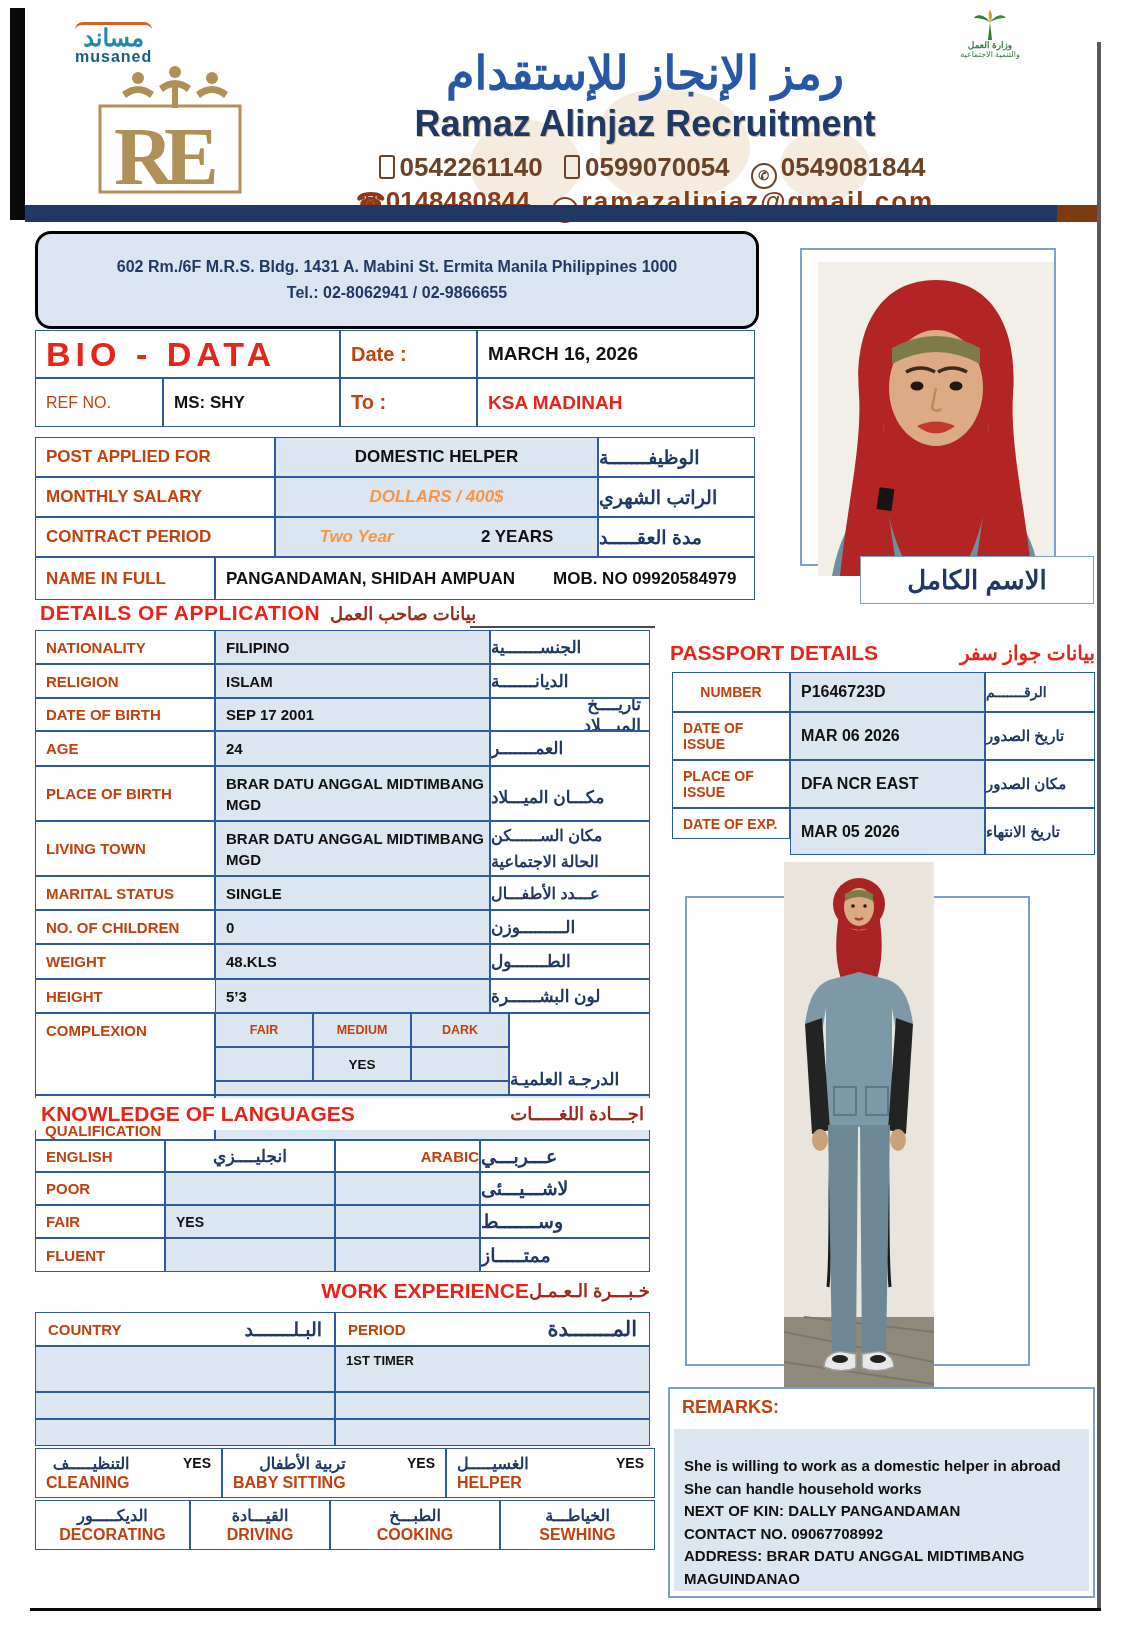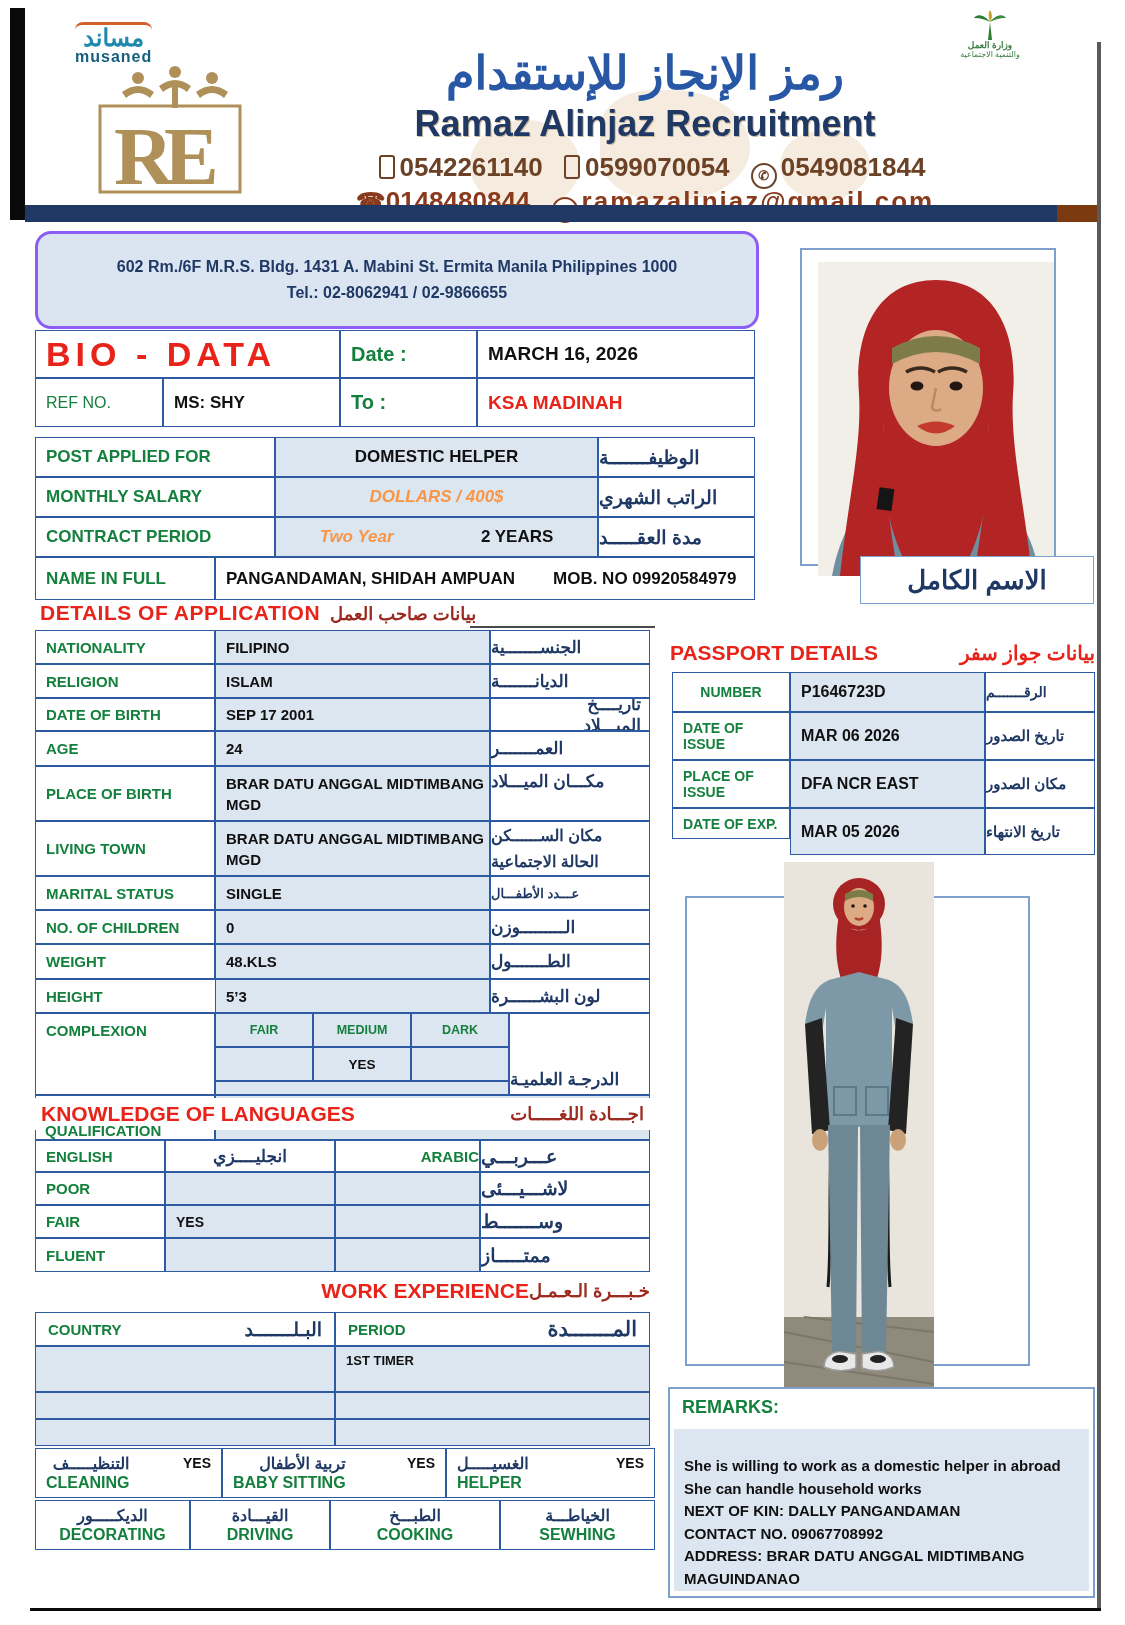--- a/index.html
+++ b/index.html
@@ -3,21 +3,21 @@
 <meta charset="utf-8">
 <style>
   html,body{margin:0;padding:0;background:#fff;}
   #page{position:relative;width:1125px;height:1625px;background:#fff;overflow:hidden;
         font-family:"Liberation Sans",sans-serif;}
   .abs{position:absolute;}
   
   .c{position:absolute;box-sizing:border-box;border:1.6px solid #2d5aa0;display:flex;
      align-items:center;background:#fff;overflow:hidden;}
   .blue{background:#dce6f1;}
-  .lbl{color:#15803d;font-weight:bold;}
+  .lbl{color:#c2410c;font-weight:bold;}
   .val{color:#101010;font-weight:bold;}
   .ctr{justify-content:center;text-align:center;}
   .arc{justify-content:flex-end;direction:rtl;padding-right:8px;color:#1f3864;font-weight:bold;}
   .pl{padding-left:10px;}
   .rt{color:#e8231a;font-weight:800;}
   .dr{color:#9c2a1f;font-weight:bold;direction:rtl;}
   .orange{color:#f79646;font-style:italic;font-weight:bold;}
   .nowrap{white-space:nowrap;}
   .micon{display:inline-block;width:12px;height:20px;border:2.6px solid currentColor;
          border-radius:3px;vertical-align:-3px;margin:0 5px 0 14px;}
@@ -82,21 +82,21 @@
     <span style="font-size:24px;">☎</span><span>0148480844</span>
     <span class="ricon" style="font-size:12px;">@</span><span style="letter-spacing:2px;">ramazalinjaz@gmail.com</span>
   </div>
 
   <div class="abs" style="left:25px;top:205px;width:1032px;height:17px;background:#1f3864;"></div>
   <div class="abs" style="left:1057px;top:205px;width:43px;height:17px;background:#7b3a10;"></div>
 
   <div class="abs" style="left:1097px;top:42px;width:4px;height:1568px;background:#5a5a5a;"></div>
   <div class="abs" style="left:30px;top:1608px;width:1071px;height:3px;background:#0a0a0a;"></div>
 
-  <div class="abs" style="left:35px;top:231px;width:718px;height:92px;background:#dbe5f1;border:3px solid #8b5cf6;border-radius:16px;
+  <div class="abs" style="left:35px;top:231px;width:718px;height:92px;background:#dbe5f1;border:3px solid #000000;border-radius:16px;
               display:flex;flex-direction:column;justify-content:center;text-align:center;color:#1f3864;font-weight:bold;font-size:16px;line-height:1.6;">
     <div>602 Rm./6F M.R.S. Bldg. 1431 A. Mabini St. Ermita Manila Philippines 1000</div>
     <div>Tel.: 02-8062941 / 02-9866655</div>
   </div>
 
   <div class="abs" style="left:800px;top:248px;width:252px;height:314px;border:2px solid #7da0cc;background:#fff;"></div>
   <svg class="abs" style="left:818px;top:262px;" width="236" height="314" viewBox="0 0 236 314">
     <rect width="236" height="314" fill="#f2efe9"></rect>
     <path d="M14,314 C26,248 58,230 90,224 L146,224 C178,230 210,248 222,314 Z" fill="#6f8fa0"></path>
     <path d="M118,18 C58,18 36,72 41,132 C44,184 30,238 22,314 L80,314 C70,250 64,210 66,160 L170,160 C172,210 166,250 156,314 L214,314 C206,238 192,184 195,132 C200,72 178,18 118,18 Z" fill="#b32525"></path>
@@ -219,21 +219,21 @@
   <div class="c arc" style="left:490px;top:731px;width:160px;height:35px;">
       <span style="font-size:17px;">العمـــــــر</span>
     </div>
 
   <div class="c pl" style="left:35px;top:766px;width:180px;height:55px;">
       <span class="lbl" style="font-size:15px;">PLACE OF BIRTH</span>
     </div>
   <div class="c blue pl" style="left:215px;top:766px;width:275px;height:55px;">
       <span class="val" style="font-size:15px;line-height:1.4;">BRAR DATU ANGGAL MIDTIMBANG MGD</span>
     </div>
-  <div class="c arc" style="left:490px;top:766px;width:160px;height:55px;align-items:flex-start;padding-top:4px;">
+  <div class="c arc" style="left:490px;top:766px;width:160px;height:55px;align-items:flex-start;padding-top:20px;">
       <span style="font-size:17px;">مكـــان الميـــلاد</span>
     </div>
 
   <div class="c pl" style="left:35px;top:821px;width:180px;height:55px;">
       <span class="lbl" style="font-size:15px;">LIVING TOWN</span>
     </div>
   <div class="c blue pl" style="left:215px;top:821px;width:275px;height:55px;">
       <span class="val" style="font-size:15px;line-height:1.4;">BRAR DATU ANGGAL MIDTIMBANG MGD</span>
     </div>
   <div class="c arc" style="left:490px;top:821px;width:160px;height:55px;flex-direction:column;align-items:flex-end;justify-content:space-around;">
@@ -241,21 +241,21 @@
     <span style="font-size:16px;">الحالة الاجتماعية</span>
     </div>
 
   <div class="c pl" style="left:35px;top:876px;width:180px;height:34px;">
       <span class="lbl" style="font-size:15px;">MARITAL STATUS</span>
     </div>
   <div class="c blue pl" style="left:215px;top:876px;width:275px;height:34px;">
       <span class="val" style="font-size:15px;">SINGLE</span>
     </div>
   <div class="c arc" style="left:490px;top:876px;width:160px;height:34px;">
-      <span style="font-size:13px;">عـــدد الأطفـــال</span>
+      <span style="font-size:16px;">عـــدد الأطفـــال</span>
     </div>
 
   <div class="c pl" style="left:35px;top:910px;width:180px;height:34px;">
       <span class="lbl" style="font-size:15px;">NO. OF CHILDREN</span>
     </div>
   <div class="c blue pl" style="left:215px;top:910px;width:275px;height:34px;">
       <span class="val" style="font-size:15px;">0</span>
     </div>
   <div class="c arc" style="left:490px;top:910px;width:160px;height:34px;">
       <span style="font-size:17px;">الـــــــــوزن</span>

